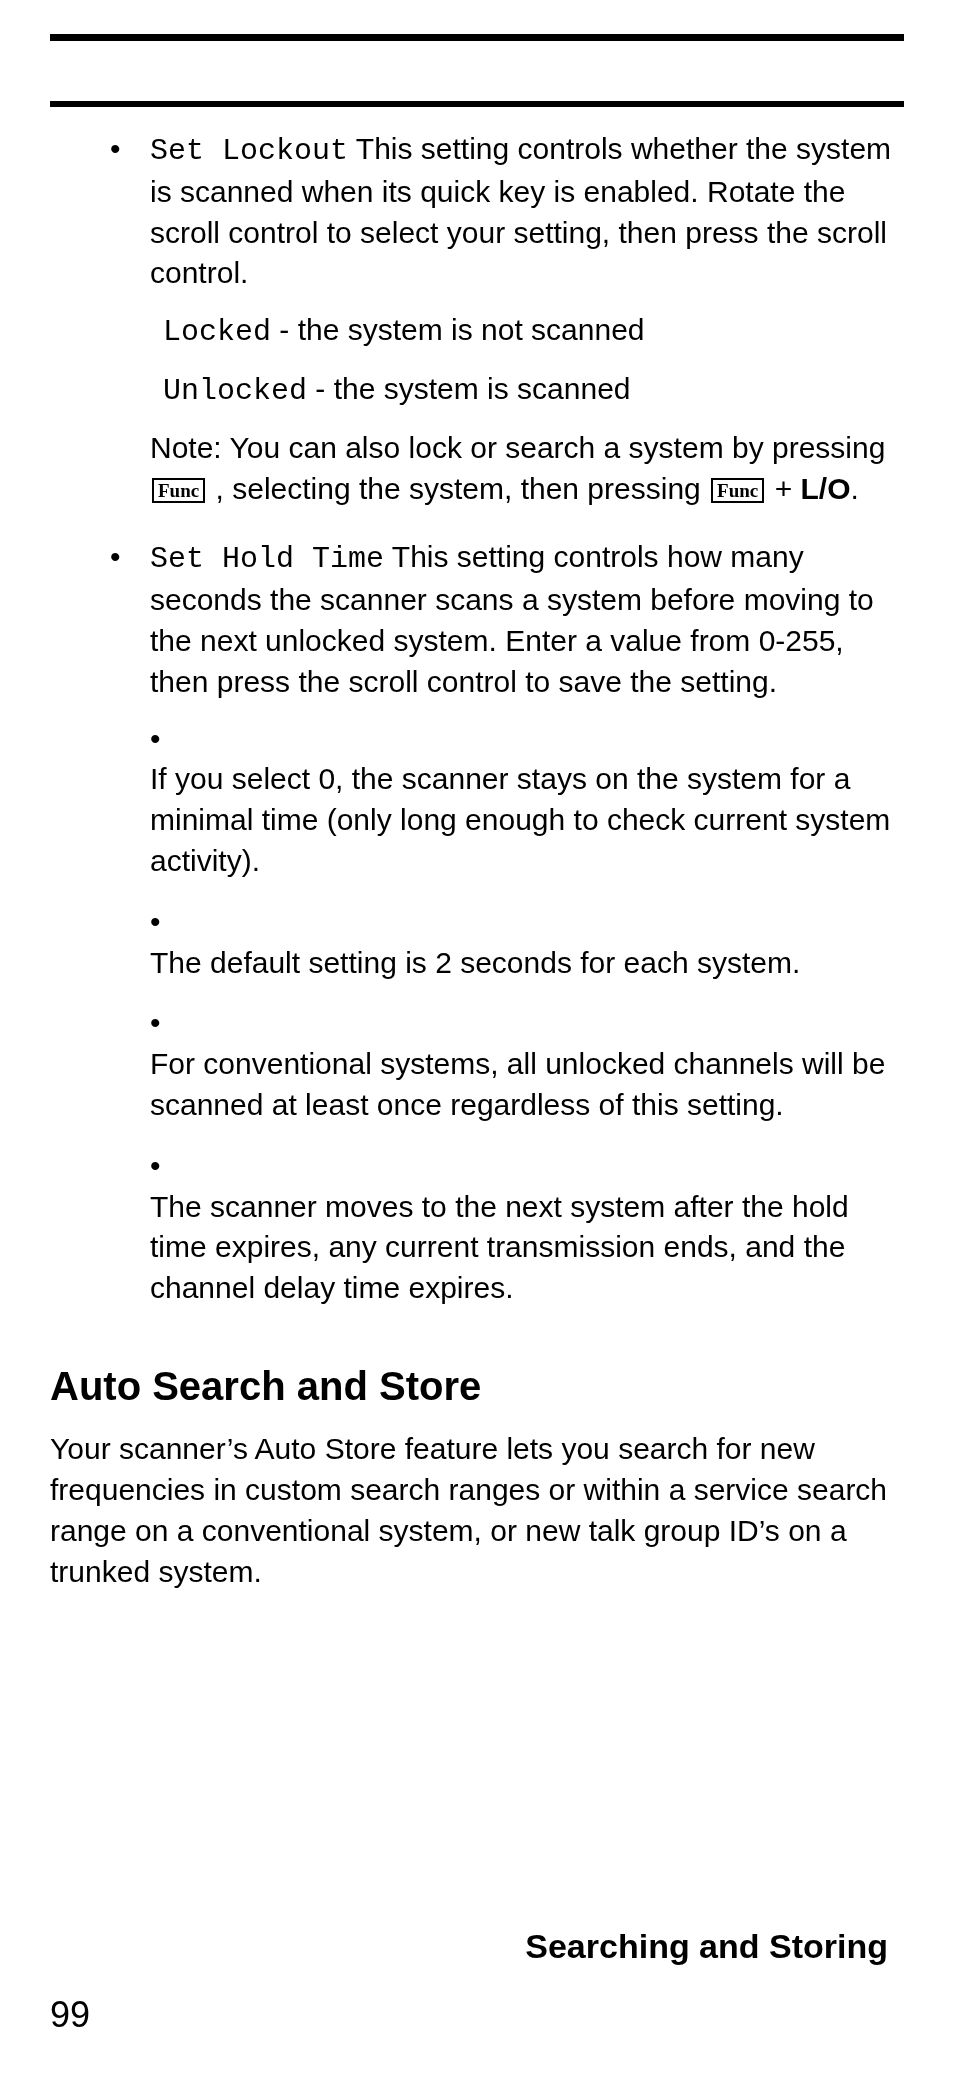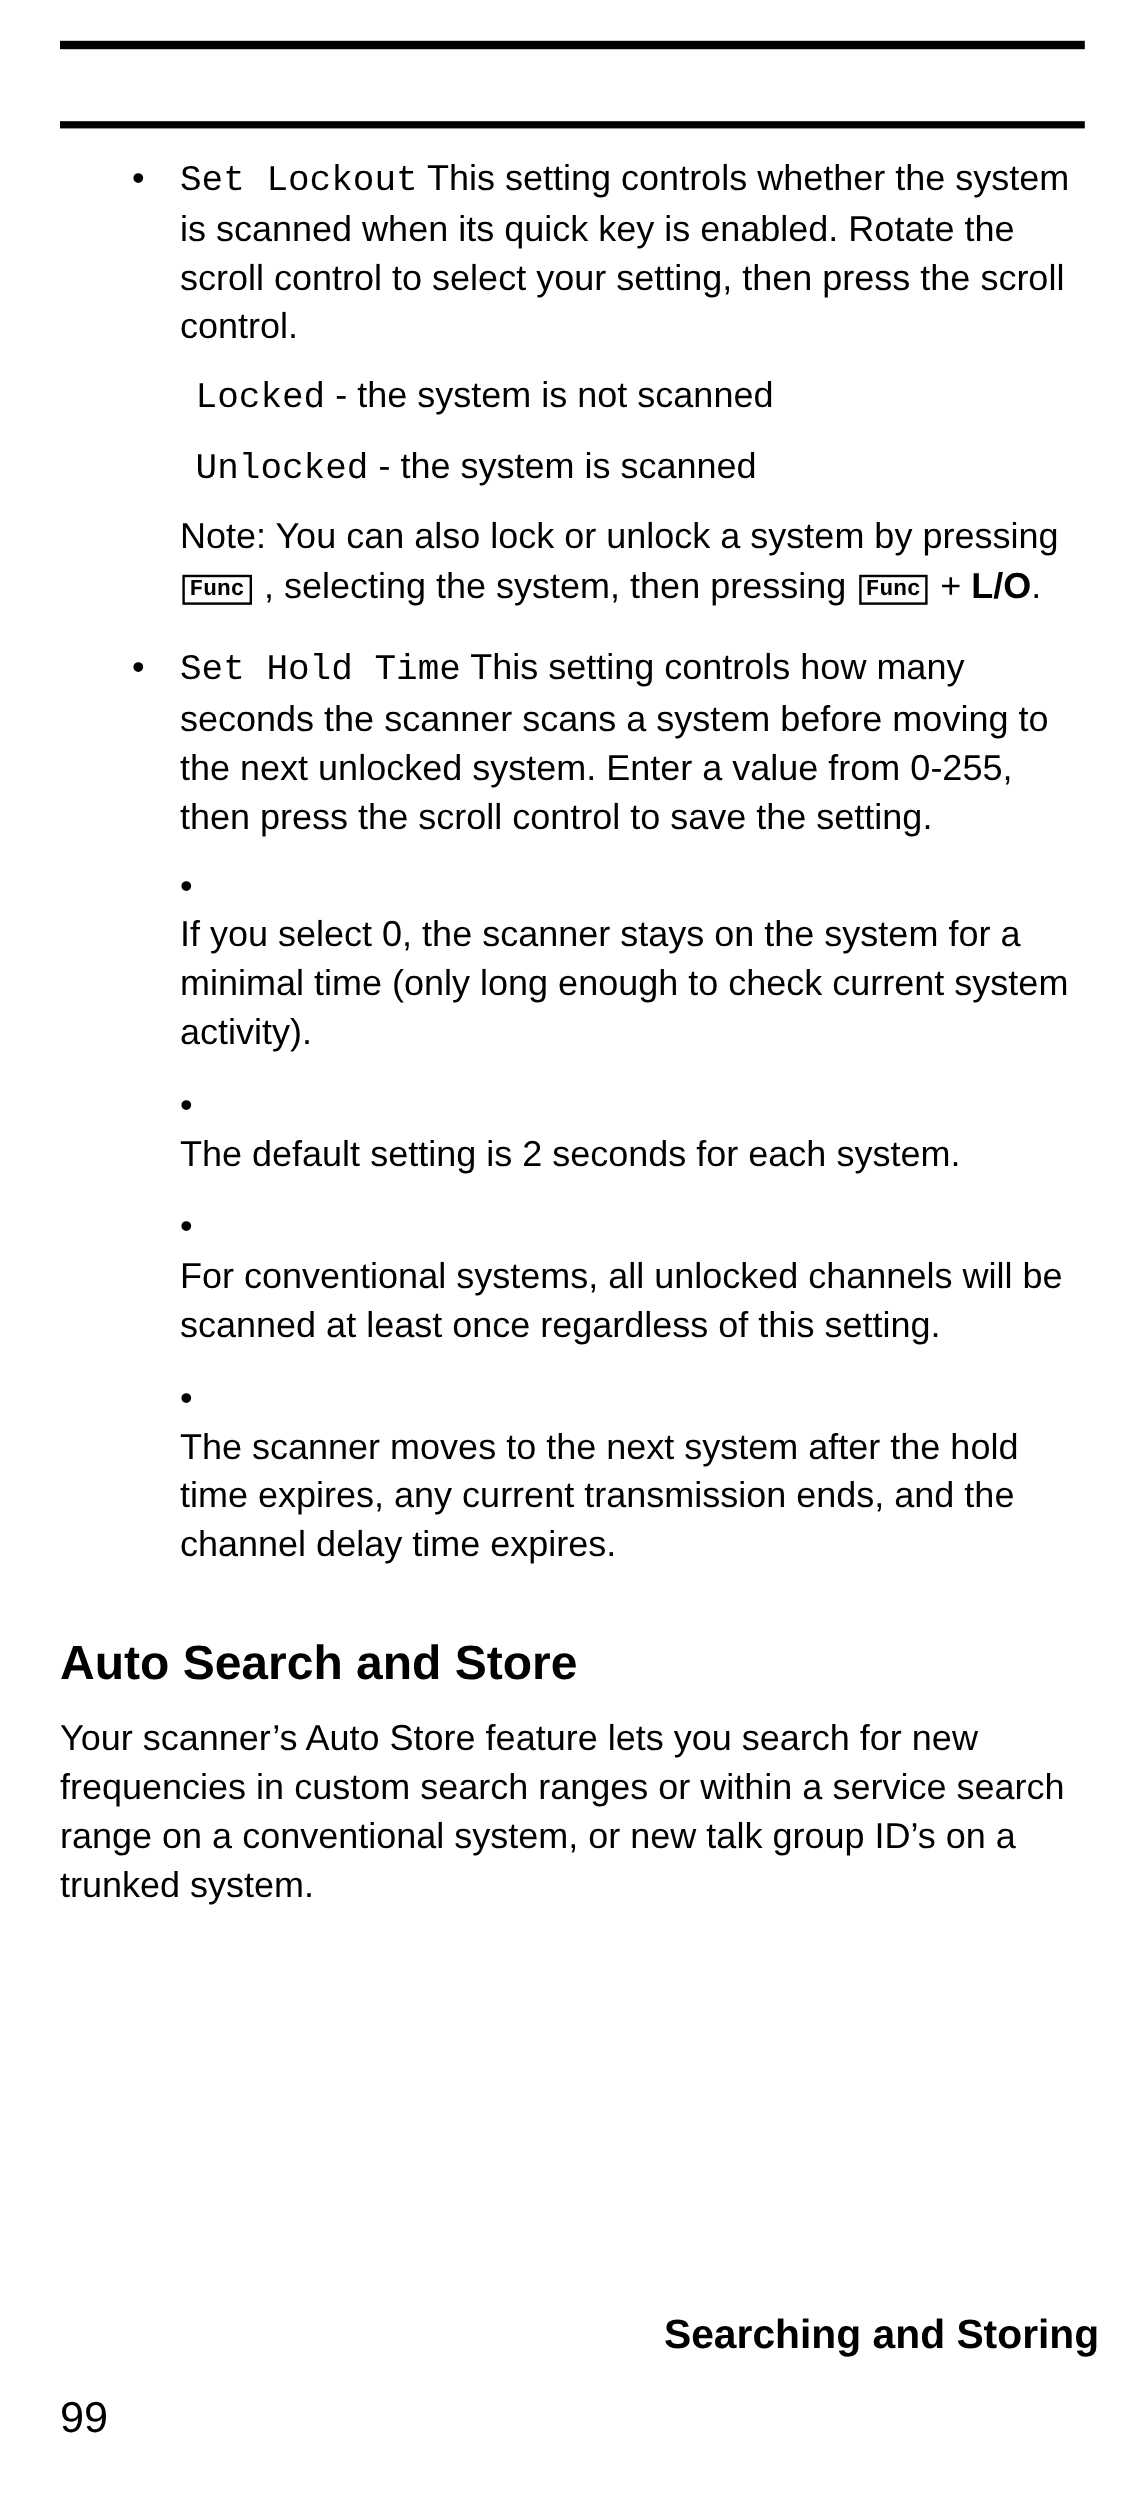--- a/index.html
+++ b/index.html
@@ -72,21 +72,21 @@
   .sub-list-item .dot::before {
     content: "•";
     font-size: 30px;
   }
   .sub-list-item .body {
     flex: 1;
   }
   .func {
     display: inline-block;
     border: 2px solid #000;
-    font-family: Liberation Mono, monospace;
+    font-family: Liberation Serif, serif;
     font-weight: bold;
     font-size: 19px;
     line-height: 1;
     padding: 1px 4px 1px 4px;
     vertical-align: 2px;
     margin: 0 2px;
   }
   .bold {
     font-weight: bold;
   }
@@ -97,21 +97,21 @@
   }
   .body-text {
     font-size: 30px;
     line-height: 1.36;
     margin: 0 0 20px 0;
   }
   .footer {
     position: absolute;
     bottom: 48px;
     left: 50px;
-    right: 38px;
+    right: 66px;
   }
   .footer-title {
     text-align: right;
     font-weight: bold;
     font-size: 34px;
     margin-bottom: 28px;
   }
   .footer-page {
     text-align: left;
     font-size: 36px;
@@ -136,21 +136,21 @@
 
     <div class="sub-block-indent">
       <span class="mono">Locked</span><span> - the system is not scanned</span>
     </div>
 
     <div class="sub-block-indent">
       <span class="mono">Unlocked</span><span> - the system is scanned</span>
     </div>
 
     <div class="note-block">
-      <span>Note: You can also lock or unlock a system by pressing </span><span class="func">Func</span><span> , selecting the system, then pressing </span><span class="func">Func</span><span>  + </span><span class="bold">L/O</span><span>.</span>
+      <span>Note: You can also lock or search a system by pressing </span><span class="func">Func</span><span> , selecting the system, then pressing </span><span class="func">Func</span><span>  + </span><span class="bold">L/O</span><span>.</span>
     </div>
 
     <div class="bullet-item">
       <div class="dot"></div>
       <div class="body">
         <span class="mono">Set Hold Time</span><span> This setting controls how many seconds the scanner scans a system before moving to the next unlocked system. Enter a value from 0-255, then press the scroll control to save the setting.</span>
       </div>
     </div>
 
 

